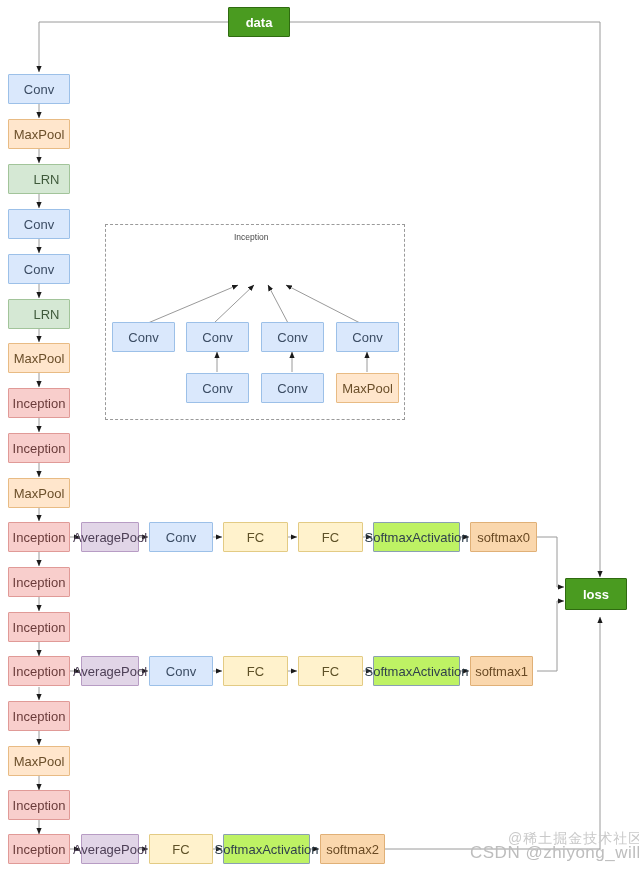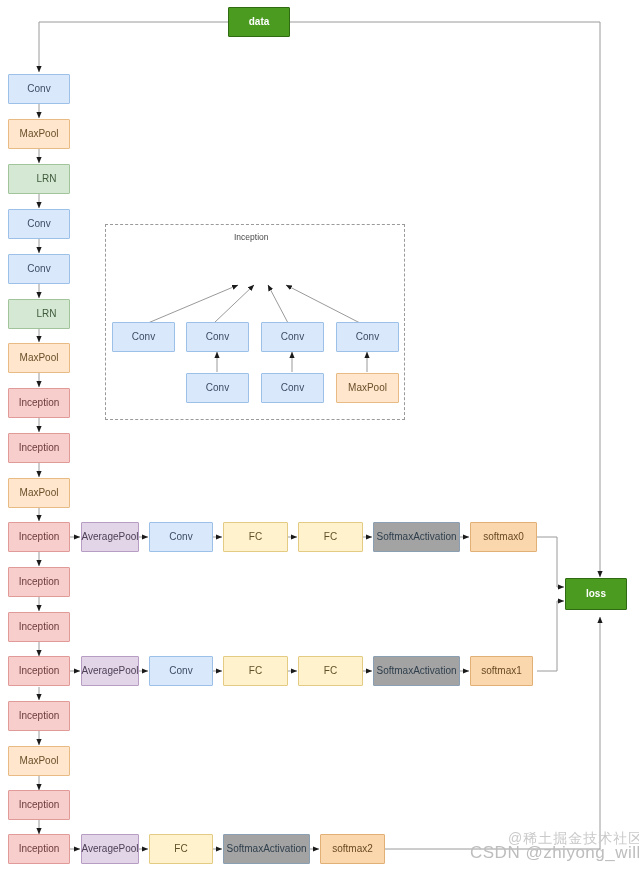--- a/index.html
+++ b/index.html
@@ -20,36 +20,36 @@
     left: 0; top: 0;
     width: 639px; height: 873px;
     pointer-events: none;
   }
   .node {
     position: absolute;
     display: flex;
     align-items: center;
     justify-content: center;
     border: 1px solid #999;
-    font-size: 10px;
+    font-size: 13px;
     line-height: 1;
     color: #2b2b2b;
     text-align: center;
     white-space: nowrap;
     border-radius: 1px;
     z-index: 2;
   }
   
   .n-conv     { background: #dae8fc; border-color: #9cc0e8; color: #3b4c63; }
   .n-pool     { background: #ffe6cc; border-color: #e8bb84; color: #6b4f2a; }
   .n-lrn      { background: #d5e8d4; border-color: #a2c49a; color: #3f5a3b; padding-left: 15px; }
   .n-incep    { background: #f8cecc; border-color: #e09a97; color: #6a3b3a; }
   .n-avgpool  { background: #e1d5e7; border-color: #b79cc4; color: #4e4057; }
   .n-fc       { background: #fff2cc; border-color: #e3cb84; color: #5e5127; }
-  .n-smact    { background: #a3a3a3; border-color: #8aa0b2; color: #2f3f4c; }
+  .n-smact    { background: #bef264; border-color: #8aa0b2; color: #2f3f4c; }
   .n-smout    { background: #fad7ad; border-color: #e0b077; color: #6a4a24; }
   .n-concat   { background: #d5e8d4; border-color: #9bc493; color: #3f5a3b; }
   .n-green    { background: #4a9b20; border-color: #2f6b10; color: #ffffff; font-weight: bold; }
 
   .subgraph {
     position: absolute;
     border: 1px dashed #9a9a9a;
     background: transparent;
     z-index: 1;
   }

